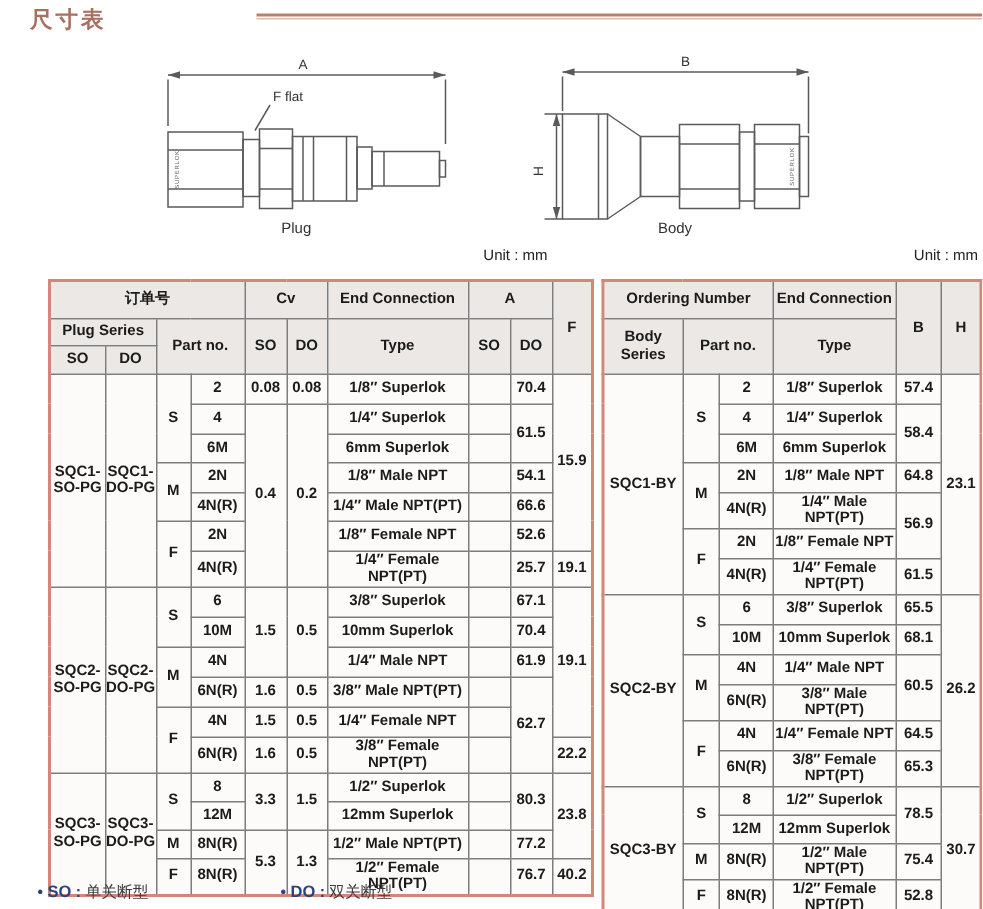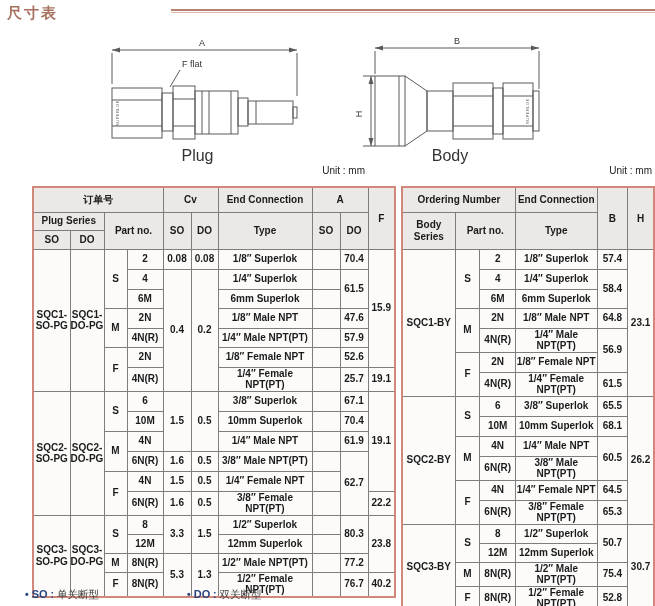--- a/index.html
+++ b/index.html
@@ -8,33 +8,33 @@
     --hdr-bg:#ebe8e5;
     --cell-bg:#fcfbfa;
     --ink:#1b1b1b;
     --blue:#27447e;
     --title:#a7705f;
   }
   html,body{margin:0;padding:0;background:#ffffff;}
   #page{position:relative;width:655px;height:606px;background:#ffffff;
         font-family:"Liberation Sans",sans-serif;overflow:hidden;}
 
-  .title{position:absolute;left:7px;top:4px;font-family:"DejaVu Serif",serif;
+  .title{position:absolute;left:20px;top:4px;font-family:"DejaVu Serif",serif;
          font-size:15px;font-weight:bold;color:var(--title);letter-spacing:2px;}
   .rule1{position:absolute;left:171px;top:9px;width:484px;height:2px;background:#b5826f;}
   .rule2{position:absolute;left:171px;top:12px;width:484px;height:1px;background:#ddbcad;}
 
   svg{position:absolute;}
   svg line, svg rect, svg polyline, svg path{stroke:#5a5a5a;stroke-width:1;fill:none;}
   svg polygon{fill:#5a5a5a;stroke:none;}
   svg text{fill:#333;font-family:"Liberation Sans",sans-serif;stroke:none;}
   .dim-label{font-size:9px;}
   .brand{font-size:4px;fill:#666;letter-spacing:.5px;}
 
-  .diagram-label{position:absolute;font-size:16px;color:#333;text-align:center;}
+  .diagram-label{position:absolute;font-size:10px;color:#333;text-align:center;}
   .unit{position:absolute;top:165px;font-size:10px;color:#222;}
 
   .tblwrap{position:absolute;top:186px;padding-left:29px;}
   table.spec{border-collapse:collapse;table-layout:fixed;background:var(--cell-bg);
              border:2px solid var(--salmon);}
   table.spec td{border:1px solid var(--grid);padding:0;margin:0;text-align:center;
                 vertical-align:middle;font:700 10px/1.15 "Liberation Sans",sans-serif;
                 color:var(--ink);white-space:pre-line;overflow:hidden;}
   table.spec thead td{background:var(--hdr-bg);}
   td.hd{background:var(--hdr-bg);}
@@ -183,27 +183,27 @@
           <tr style="height: 19px;">
             <td class="sr">6M</td>
             <td class="type sr">6mm Superlok</td>
             <td></td>
           </tr>
           <tr style="height: 20px;">
             <td rowspan="2">M</td>
             <td class="sr">2N</td>
             <td class="type sr">1/8″ Male NPT</td>
             <td></td>
-            <td class="sr">47.6</td>
+            <td class="sr">54.1</td>
           </tr>
           <tr style="height: 19px;">
             <td class="sr">4N(R)</td>
             <td class="type sr">1/4″ Male NPT(PT)</td>
             <td></td>
-            <td class="sr">57.9</td>
+            <td class="sr">66.6</td>
           </tr>
           <tr style="height: 20px;">
             <td rowspan="2">F</td>
             <td class="sr">2N</td>
             <td class="type sr">1/8″ Female NPT</td>
             <td></td>
             <td class="sr">52.6</td>
           </tr>
           <tr style="height: 20px;">
             <td class="sr">4N(R)</td>
@@ -406,21 +406,21 @@
             <td class="type sr">3/8″ Female NPT(PT)</td>
             <td class="sr">65.3</td>
           </tr>
         </tbody>
         <tbody>
           <tr style="height: 19px;">
             <td rowspan="4" class="series st">SQC3-BY</td>
             <td rowspan="2" class="st">S</td>
             <td class="st sr">8</td>
             <td class="type st sr">1/2″ Superlok</td>
-            <td rowspan="2" class="st sr">50.7</td>
+            <td rowspan="2" class="st sr">78.5</td>
             <td rowspan="4" class="st">30.7</td>
           </tr>
           <tr style="height: 19px;">
             <td class="sr">12M</td>
             <td class="type sr">12mm Superlok</td>
           </tr>
           <tr style="height: 19px;">
             <td>M</td>
             <td class="sr">8N(R)</td>
             <td class="type sr">1/2″ Male NPT(PT)</td>

